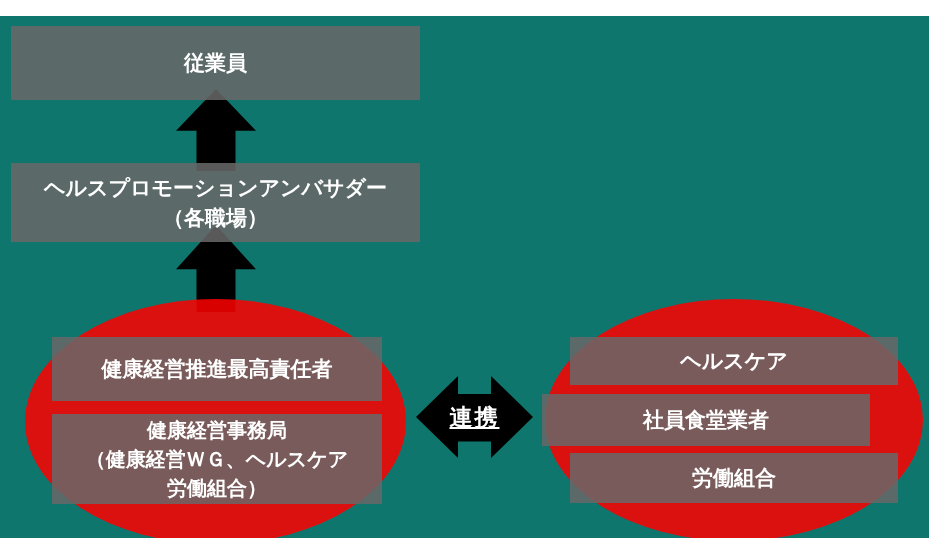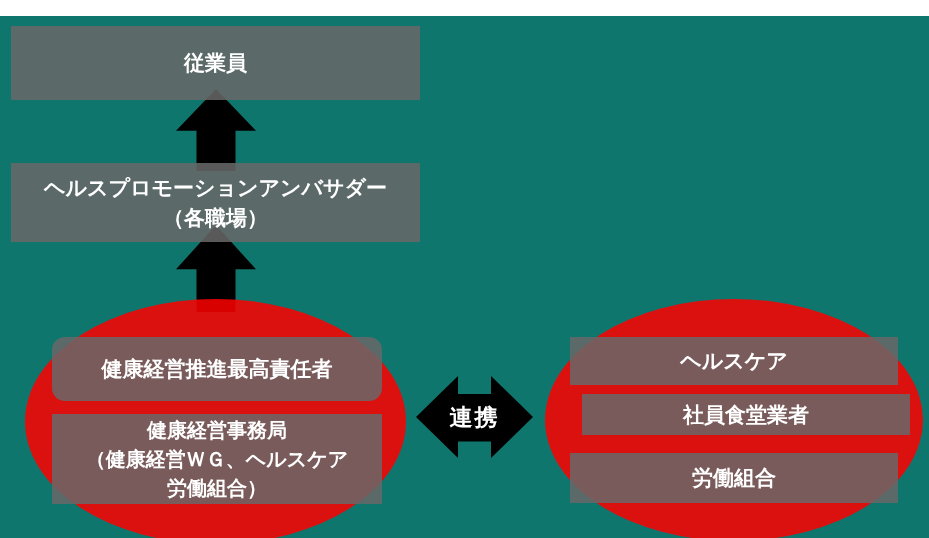--- a/index.html
+++ b/index.html
@@ -62,27 +62,27 @@
     align-items: center;
     justify-content: center;
     z-index: 4;
   }
   
   #box-employees   { left: 11px;  top: 10px;  width: 409px; height: 74px; }
   #box-ambassador  { left: 11px;  top: 147px; width: 409px; height: 79px; }
   #arrow-1         { left: 176px; top: 73px;  width: 80px;  height: 82px; }
   #arrow-2         { left: 176px; top: 209px; width: 80px;  height: 87px; }
   #ellipse-left    { left: 25px;  top: 283px; width: 381px; height: 245px; }
-  #box-cho         { left: 52px;  top: 321px; width: 330px; height: 64px; border-radius: 13px; }
+  #box-cho         { left: 52px;  top: 321px; width: 330px; height: 64px; }
   #box-office      { left: 52px;  top: 398px; width: 330px; height: 90px; text-align: center; }
   #arrow-link      { left: 416px; top: 360px; width: 117px; height: 82px; }
-  #label-link      { left: 416px; top: 360px; width: 117px; height: 82px; }
+  #label-link      { left: 416px; top: 360px; width: 117px; height: 82px; text-decoration: underline; }
   #ellipse-right   { left: 545px; top: 283px; width: 378px; height: 242px; }
   #box-insurance   { left: 570px; top: 321px; width: 328px; height: 48px; }
-  #box-cafeteria   { left: 582px; top: 378px; width: 328px; height: 41px; }
+  #box-cafeteria   { left: 542px; top: 378px; width: 328px; height: 52px; }
   #box-union       { left: 570px; top: 437px; width: 328px; height: 50px; }
 </style>
 </head>
 <body>
 
 <div class="canvas">
 
   <div class="gbox fs21" id="box-employees">
     <span class="line">従業員</span>
   </div>

